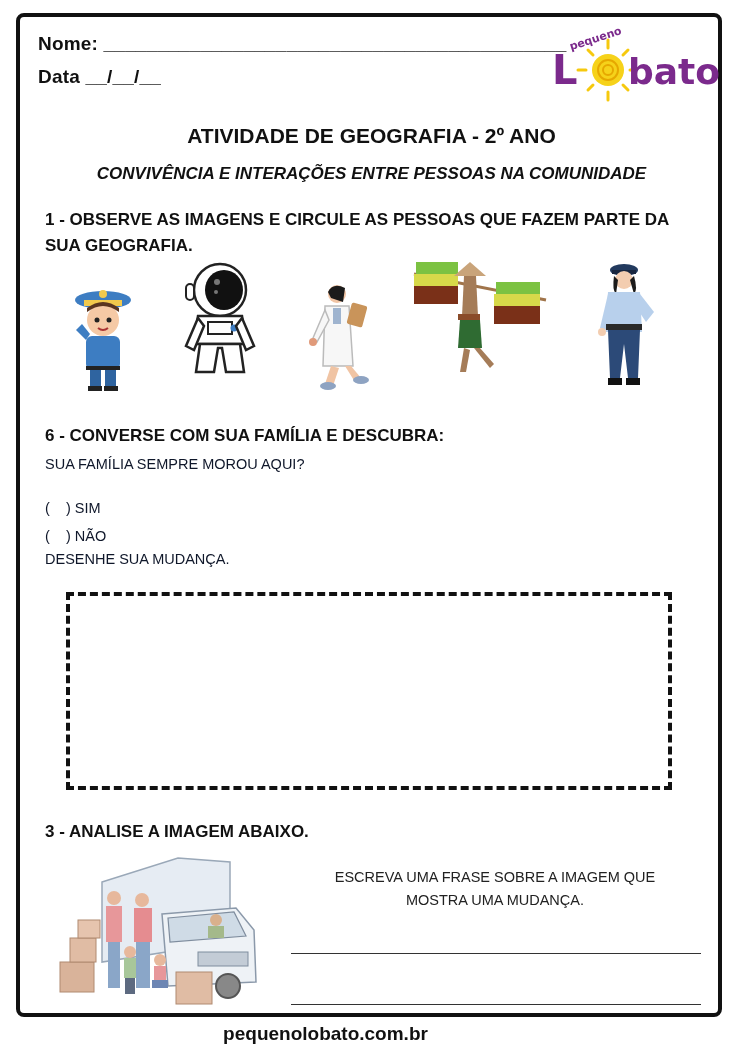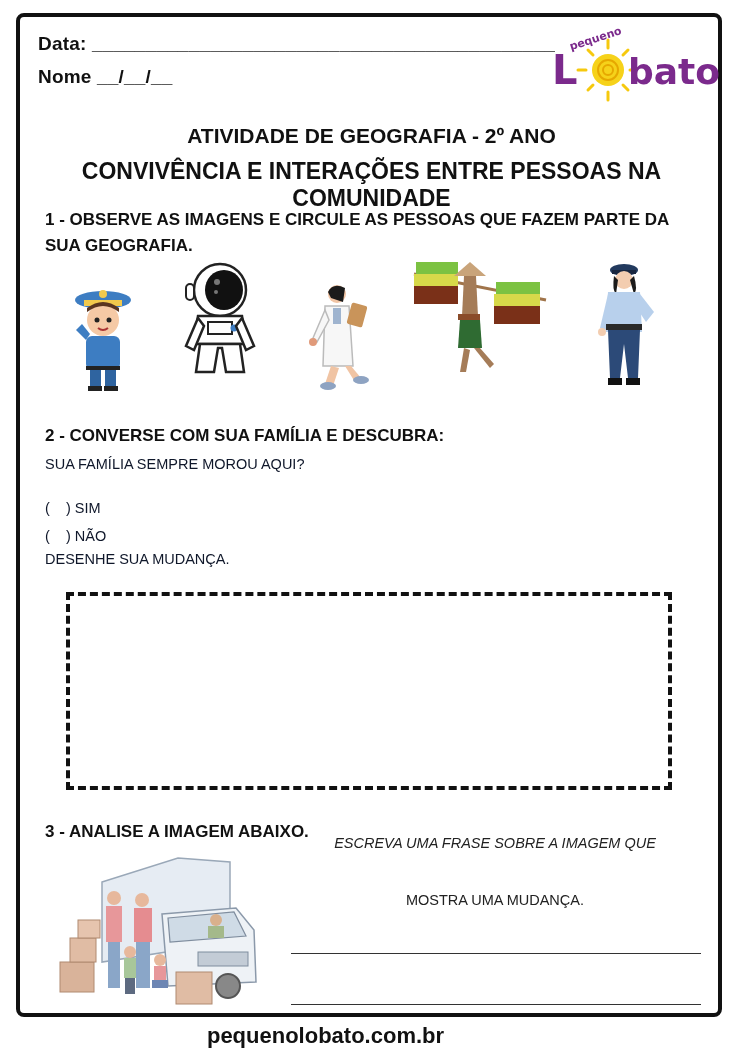--- a/index.html
+++ b/index.html
@@ -4,37 +4,37 @@
 <style>
   html, body { margin:0; padding:0; background:#ffffff; }
   body { width:743px; height:1050px; position:relative; overflow:hidden;
          font-family:"Liberation Sans", "DejaVu Sans", sans-serif; color:#111; }
   .frame { position:absolute; left:16px; top:13px; width:706px; height:1004px;
            border:4px solid #111; border-radius:8px; box-sizing:border-box; }
   .abs { position:absolute; }
   .hdr-line { font-size:19px; font-weight:bold; letter-spacing:0.2px; }
   .title { left:0; width:743px; text-align:center; }
   .t1 { top:124px; font-size:21px; font-weight:bold; }
-  .t2 { top:158px; font-size:23px; font-weight:bold; }
+  .t2 { top:164px; font-size:17px; font-weight:bold;font-style:italic; }
   .q { font-size:17px; font-weight:bold; left:45px; }
   .txt { font-size:14.5px; left:45px; color:#0f172a; }
   .dash-box { left:66px; top:592px; width:606px; height:198px; box-sizing:border-box;
               border:4px dashed #111; }
   .write-line { height:0; border-top:1.5px solid #333; left:291px; width:410px; }
   .prompt { left:300px; width:390px; text-align:center; font-size:14.5px; line-height:23px; color:#222; }
-  .footer { top:1023px; left:0; width:651px; text-align:center; font-size:22px; font-weight:bold; }
+  .footer { top:1023px; left:0; width:651px; text-align:center; font-size:19px; font-weight:bold; }
   svg { display:block; }
 </style>
 </head>
 <body>
 
 <div class="frame"></div>
 
-<div class="abs hdr-line" style="left:38px; top:33px;">Data: ___________________________________________</div>
-<div class="abs hdr-line" style="left:38px; top:66px;">Nome __/__/__</div>
+<div class="abs hdr-line" style="left:38px; top:33px;">Nome: ___________________________________________</div>
+<div class="abs hdr-line" style="left:38px; top:66px;">Data __/__/__</div>
 
 <div class="abs" style="left:548px; top:26px; width:175px; height:78px;">
   <svg width="175" height="78" viewBox="0 0 175 78">
     <text x="22" y="22" font-family="DejaVu Sans, sans-serif" font-size="11" font-weight="bold" fill="#7b2a8c" transform="rotate(-18 30 20)">pequeno</text>
     <text x="4" y="58" font-family="DejaVu Sans, sans-serif" font-size="40" font-weight="bold" fill="#7b2a8c">L</text>
     <g>
       <g stroke="#f6c90e" stroke-width="3" stroke-linecap="round">
         <line x1="60" y1="22" x2="60" y2="14"></line>
           <line x1="60" y1="66" x2="60" y2="74"></line>
         <line x1="38" y1="44" x2="30" y2="44"></line>
@@ -139,21 +139,21 @@
     <path d="M46 34 L60 52 L52 62 L44 50Z" fill="#b8d0ec"></path>
     <path d="M14 34 L6 68 L12 70 L18 46Z" fill="#b8d0ec"></path>
     <circle cx="8" cy="72" r="4" fill="#f3cdb0"></circle>
     <rect x="12" y="64" width="36" height="6" fill="#2a2a2a"></rect>
     <path d="M14 70 L46 70 L44 118 L34 118 L30 84 L26 118 L16 118Z" fill="#2c4a78"></path>
     <rect x="14" y="118" width="14" height="7" fill="#111"></rect>
       <rect x="32" y="118" width="14" height="7" fill="#111"></rect>
   </svg>
 </div>
 
-<div class="abs q" style="top:426px;">2 - CONVERSE COM SUA FAMÍLIA E DESCUBRA:</div>
+<div class="abs q" style="top:426px;">6 - CONVERSE COM SUA FAMÍLIA E DESCUBRA:</div>
 <div class="abs txt" style="top:456px;">SUA FAMÍLIA SEMPRE MOROU AQUI?</div>
 <div class="abs txt" style="top:500px; white-space:pre;">(    ) SIM</div>
 <div class="abs txt" style="top:528px; white-space:pre;text-align:center;">(    ) NÃO</div>
 <div class="abs txt" style="top:551px;">DESENHE SUA MUDANÇA.</div>
 
 <div class="abs dash-box"></div>
 
 <div class="abs q" style="top:822px;text-align:center;">3 - ANALISE A IMAGEM ABAIXO.</div>
 
 <div class="abs" style="left:58px; top:852px; width:202px; height:156px;">
@@ -177,19 +177,19 @@
     <rect x="78" y="90" width="14" height="46" fill="#8aa6c8"></rect>
     <circle cx="72" cy="100" r="6" fill="#e7b89c"></circle>
     <rect x="66" y="106" width="12" height="20" fill="#a8c79a"></rect>
     <rect x="67" y="126" width="10" height="16" fill="#5d6a80"></rect>
     <circle cx="102" cy="108" r="6" fill="#e7b89c"></circle>
     <rect x="96" y="114" width="12" height="16" fill="#e7979a"></rect>
     <rect x="94" y="128" width="16" height="8" fill="#6d86b3"></rect>
   </svg>
 </div>
 
-<div class="abs prompt" style="top:832px;font-style:italic;">ESCREVA UMA FRASE SOBRE A IMAGEM QUE</div>
+<div class="abs prompt" style="top:866px;">ESCREVA UMA FRASE SOBRE A IMAGEM QUE</div>
 <div class="abs prompt" style="top:889px;">MOSTRA UMA MUDANÇA.</div>
 
 <div class="abs write-line" style="top:953px;"></div>
 <div class="abs write-line" style="top:1004px;"></div>
 
 <div class="abs footer">pequenolobato.com.br</div>
 
 </body></html>

